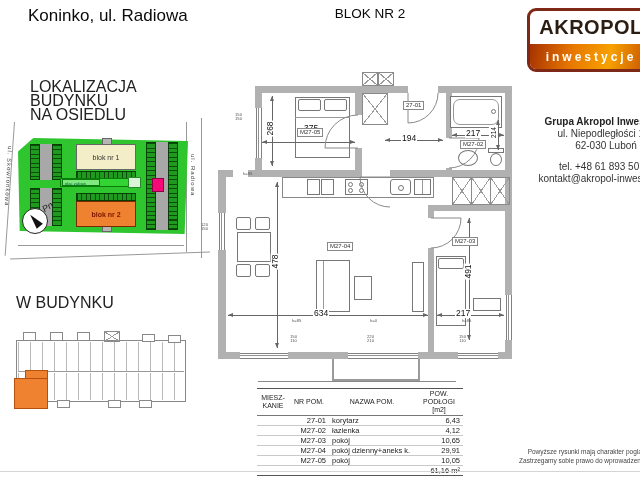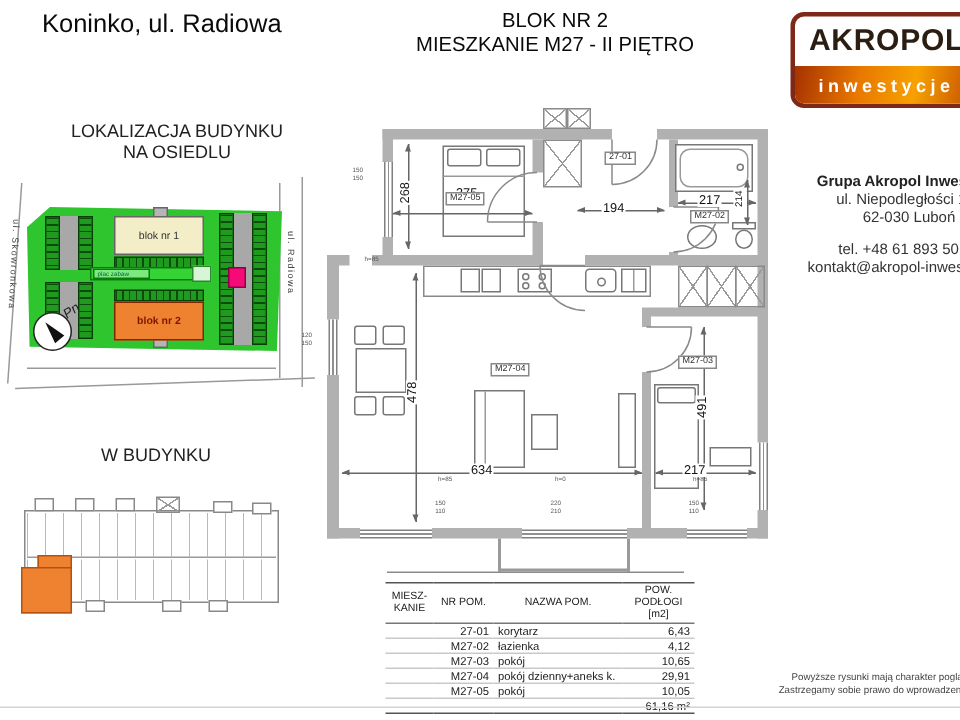--- a/index.html
+++ b/index.html
@@ -27,41 +27,40 @@
 .aisle{position:absolute;background:#a8a8a8}
 .rline{position:absolute;background:#999}
 .vtext{writing-mode:vertical-rl;font-size:6px;letter-spacing:1px;color:#444}
 .titleL{position:absolute;left:28px;top:6px;font-size:17px;color:#0a0a0a}
 .titleC{position:absolute;left:258px;top:6px;width:224px;text-align:center;font-size:13.5px;line-height:16px;color:#0a0a0a}
 .logo{position:absolute;left:527px;top:8px;width:128px;height:64px;border:3px solid #7e2817;border-radius:9px;overflow:hidden;background:#fff;z-index:9}
 .logo-top{height:33px;display:flex;align-items:center;justify-content:center;font-size:20px;font-weight:900;color:#2b1d12;letter-spacing:.5px}
 .logo-bot{height:25px;display:flex;align-items:center;justify-content:center;font-size:12px;font-weight:700;color:#fff;letter-spacing:3px;background:linear-gradient(100deg,#a63200,#e87800 35%,#f7a100 65%,#c24a00)}
 .contact{position:absolute;left:521px;top:116px;width:170px;text-align:center;font-size:10px;line-height:12px;color:#333}
 .contact .cb{font-weight:700;color:#222}
-.secT{position:absolute;text-align:center;font-size:12px;line-height:14px;color:#222}
+.secT{position:absolute;text-align:left;font-size:16px;line-height:14px;color:#222}
 .sitemap{position:absolute;left:10px;top:118px;width:196px;height:144px}
 .bldg{position:absolute;left:8px;top:326px;width:196px;height:100px}
 .plan{position:absolute;left:215px;top:72px;width:300px;height:318px}
 .rtable{position:absolute;left:257px;top:388px;width:206px;font-size:7.5px;color:#222}
 .rtable table{border-collapse:collapse;width:100%}
 .rtable th{font-weight:400;font-size:7px;text-align:center;border-bottom:1px solid #777;padding:1px 2px;line-height:8px}
 .rtable td{padding:0 3px;height:10px;line-height:9px;border-bottom:1px solid #c9c9c9}
 .rtable .frame{border-top:1.2px solid #555}
 .rtable tr.total td{border-bottom:1.2px solid #555;font-size:7.5px}
 .rtable td.r{text-align:right}
 .disc{position:absolute;left:503px;top:447px;width:180px;text-align:center;font-size:6.5px;line-height:9px;color:#444}
 .circ{border:1px solid #777;border-radius:50%;position:absolute;background:#fff}
 </style>
 </head>
 <body>
 
 <div class="titleL">Koninko, ul. Radiowa</div>
 <div class="titleC">
   <div>BLOK NR 2</div>
-  <div>MIESZKANIE M27 - II PIĘTRO</div>
 </div>
 <div class="logo">
   <div class="logo-top">AKROPOL</div>
   <div class="logo-bot">inwestycje</div>
 </div>
 <div class="contact">
   <div class="cb">Grupa Akropol Inwestycje</div>
   <div>ul. Niepodległości 11b</div>
   <div>62-030 Luboń</div>
   <div style="height:9px"></div>

